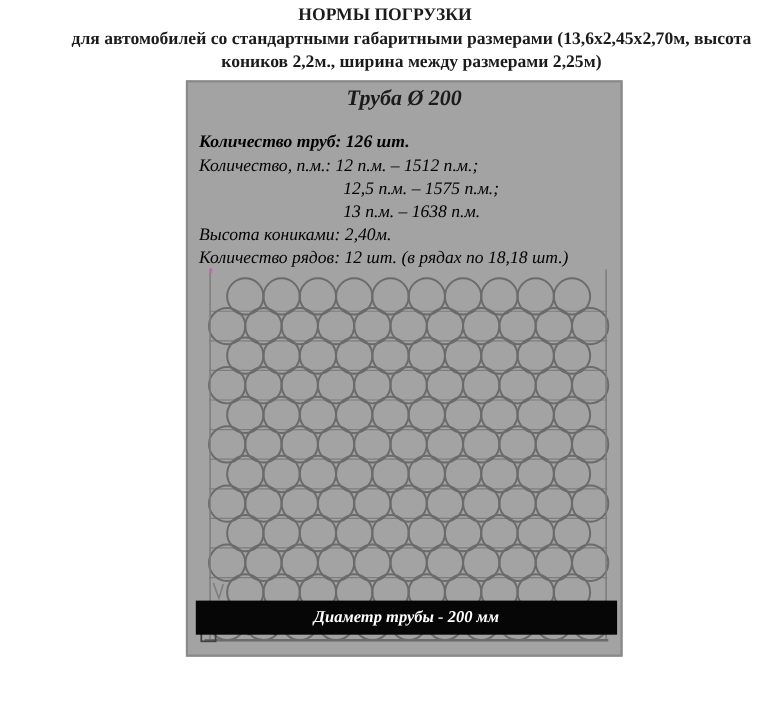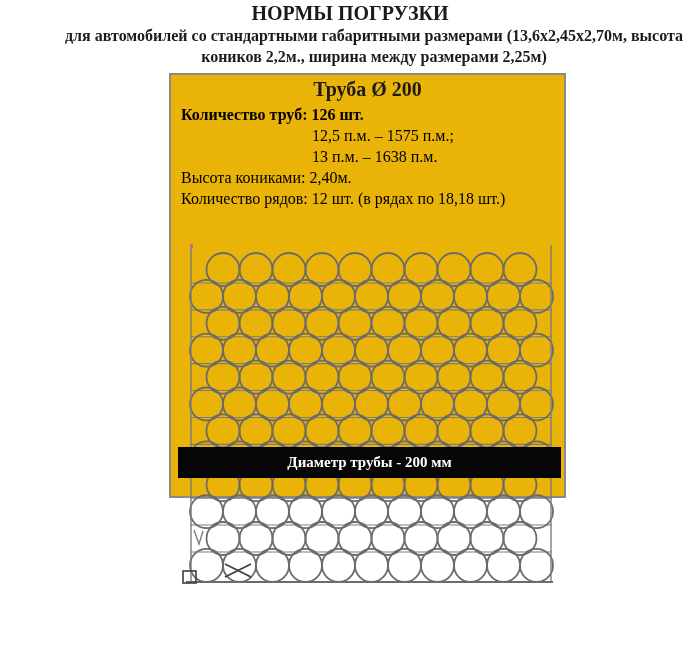--- a/index.html
+++ b/index.html
@@ -1,28 +1,28 @@
 <!DOCTYPE html>
 <html><head>
 <meta charset="utf-8">
 <style>
   html,body{margin:0;padding:0;background:#ffffff;}
   body{
     width:700px;height:656px;position:relative;overflow:hidden;
     font-family:"Liberation Serif","DejaVu Serif",serif;color:#1b1b1b;
   }
   .header{position:absolute;top:4px;left:0;width:700px;text-align:center;font-weight:bold;}
-  .title{font-size:20px;line-height:19px;}
+  .title{font-size:16px;line-height:19px;}
   .subtitle{font-size:16px;line-height:21px;margin-top:2px;padding-left:48px;}
   .card{
-    position:absolute;left:169px;top:73px;width:397px;height:425px;
-    box-sizing:border-box;border:2px solid #8a8a8a;background:#eab308;
+    position:absolute;left:169px;top:73px;width:397px;height:524px;
+    box-sizing:border-box;border:2px solid #8a8a8a;background:#a3a3a3;font-style:italic;
   }
   .card-heading{text-align:center;font-weight:bold;font-size:20px;line-height:24px;margin-top:2px;}
-  .spec{margin:3px 0 0 10px;font-size:16px;line-height:21px;color:#000;}
+  .spec{margin:18px 0 0 10px;font-size:16px;line-height:21px;color:#000;}
   .spec-line.bold{font-weight:bold;}
   .spec-line.indent{padding-left:131px;}
   .diagram{position:absolute;left:0;top:167px;width:397px;height:344px;display:block;}
   .pipe{fill:none;stroke:#6b6b6b;stroke-width:1.8;}
   .tline{stroke:#7d7d7d;stroke-width:1.1;}
   .stake{stroke:#7d7d7d;stroke-width:1.4;}
   .base{stroke:#6b6b6b;stroke-width:2.2;}
   .cmark{fill:none;stroke:#3f3f3f;stroke-width:1.6;}
   .xmark{fill:none;stroke:#3f3f3f;stroke-width:1.8;}
   .vmark{fill:none;stroke:#7d7d7d;stroke-width:1.4;}
@@ -41,20 +41,24 @@
   <div class="subtitle">
     <div>для автомобилей со стандартными габаритными размерами (13,6х2,45х2,70м, высота</div>
     <div>коников 2,2м., ширина между размерами 2,25м)</div>
   </div>
 </div>
 
 <div class="card">
   <div class="card-heading">Труба Ø 200</div>
   <div class="spec">
     <div class="spec-line bold">Количество труб: 126 шт.</div>
+    <div class="spec-line">
+      <span>Количество, п.м.:</span>
+      <span>12 п.м. – 1512 п.м.;</span>
+    </div>
     <div class="spec-line indent">12,5 п.м. – 1575 п.м.;</div>
     <div class="spec-line indent">13 п.м. – 1638 п.м.</div>
     <div class="spec-line">Высота кониками: 2,40м.</div>
     <div class="spec-line">Количество рядов: 12 шт. (в рядах по 18,18 шт.)</div>
   </div>
 
   <svg id="diagram-svg" class="diagram" viewBox="0 0 397 344" xmlns="http://www.w3.org/2000/svg">
       <line x1="19" y1="40.95" x2="381" y2="40.95" class="tline"></line>
       <line x1="19" y1="67.85" x2="381" y2="67.85" class="tline"></line>
       <line x1="19" y1="94.75" x2="381" y2="94.75" class="tline"></line>

